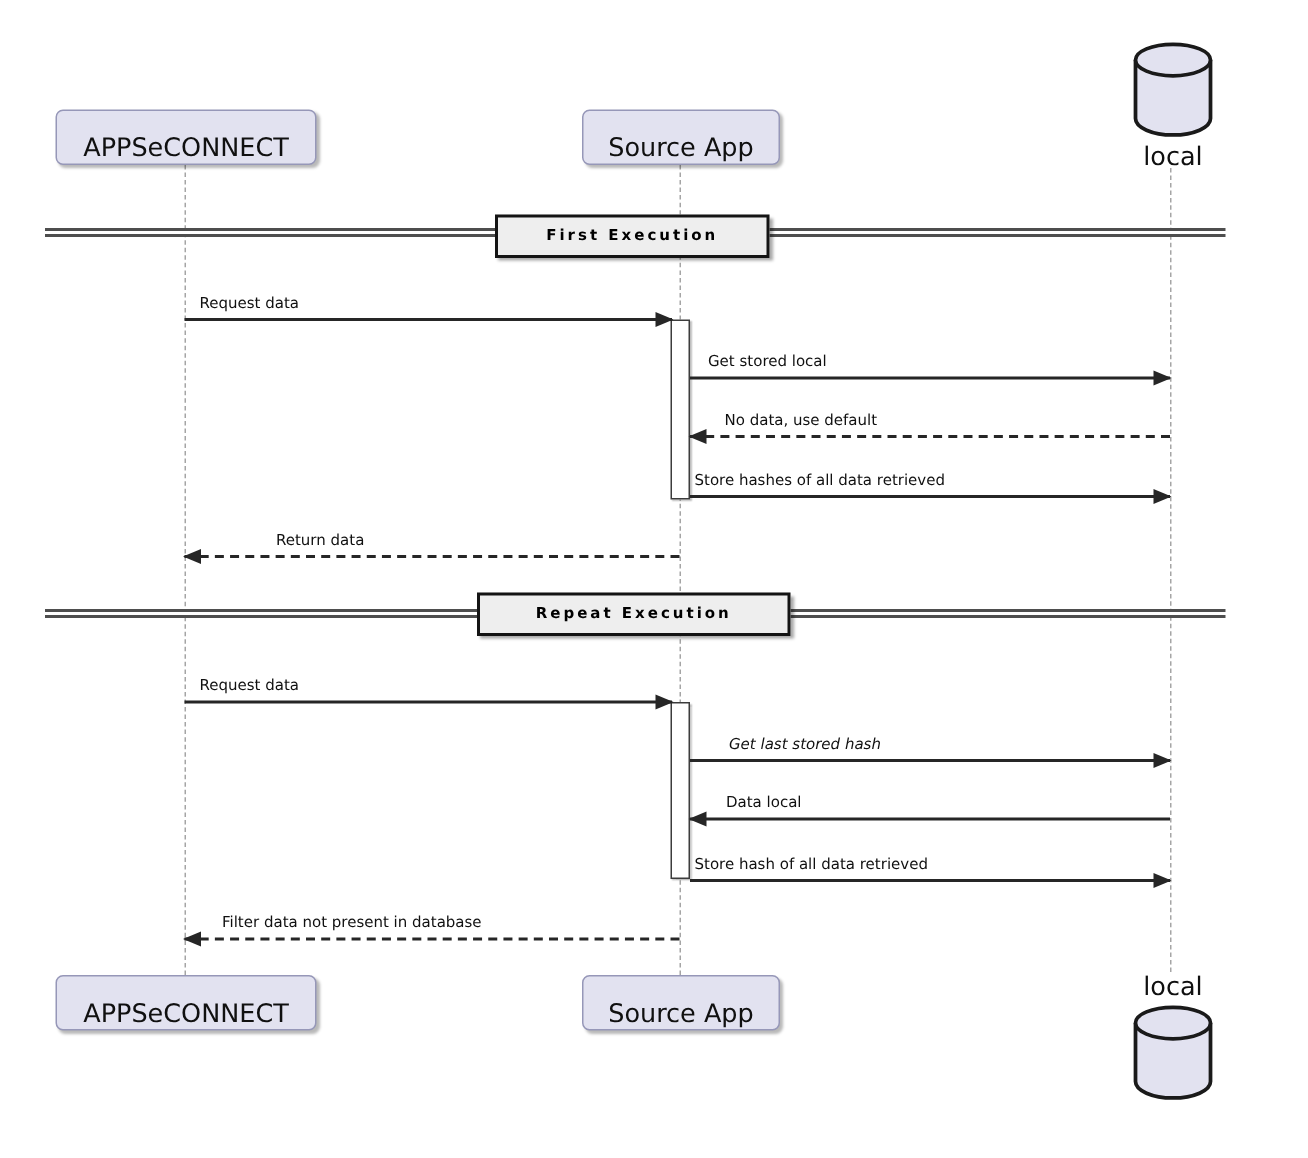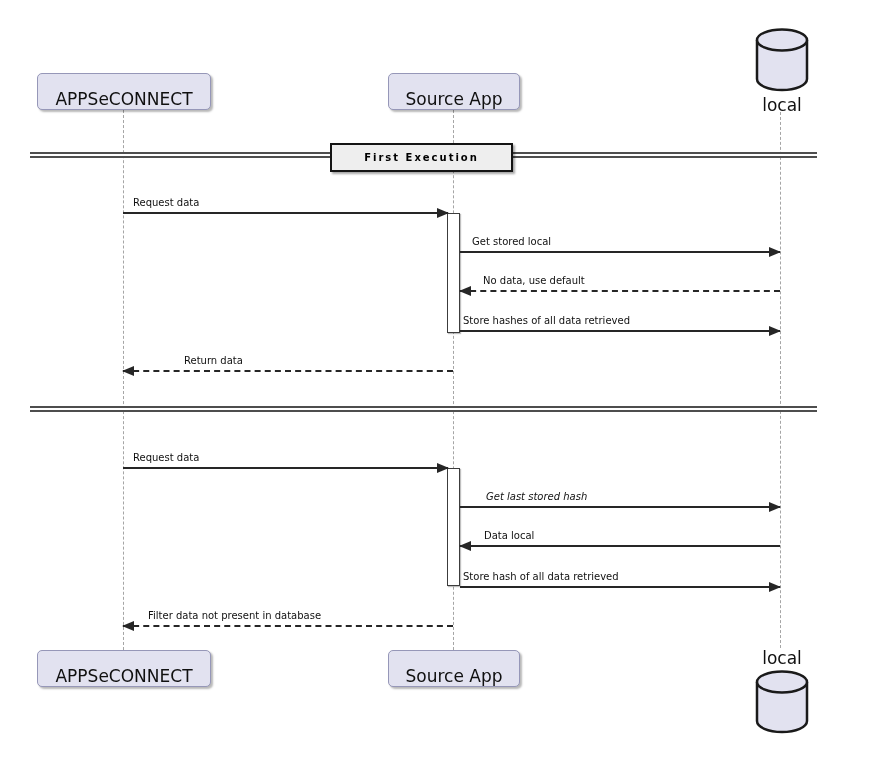--- a/index.html
+++ b/index.html
@@ -90,20 +90,23 @@
 
   <div class="lifeline" id="ll-a"></div>
   <div class="lifeline" id="ll-b"></div>
   <div class="lifeline" id="ll-c"></div>
 
   <div class="divider-lines" id="div1-lines"></div>
   <div class="divider-box" id="div1-box">
     <span>First Execution</span>
   </div>
   <div class="divider-lines" id="div2-lines"></div>
+  <div class="divider-box" id="div2-box">
+    <span>Repeat Execution</span>
+  </div>
 
   <div class="activation" id="act1"></div>
   <div class="activation" id="act2"></div>
 
   <div class="msg" id="m0">
     <span class="lbl">Request data</span>
     <div class="line"></div>
     <div class="head right"></div>
   </div>
   <div class="msg" id="m1">

